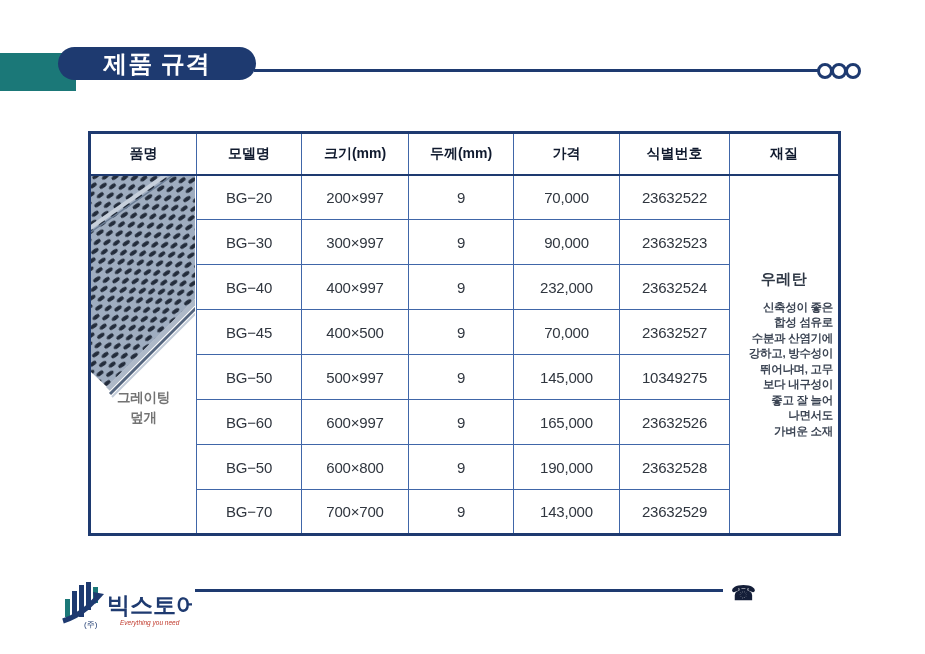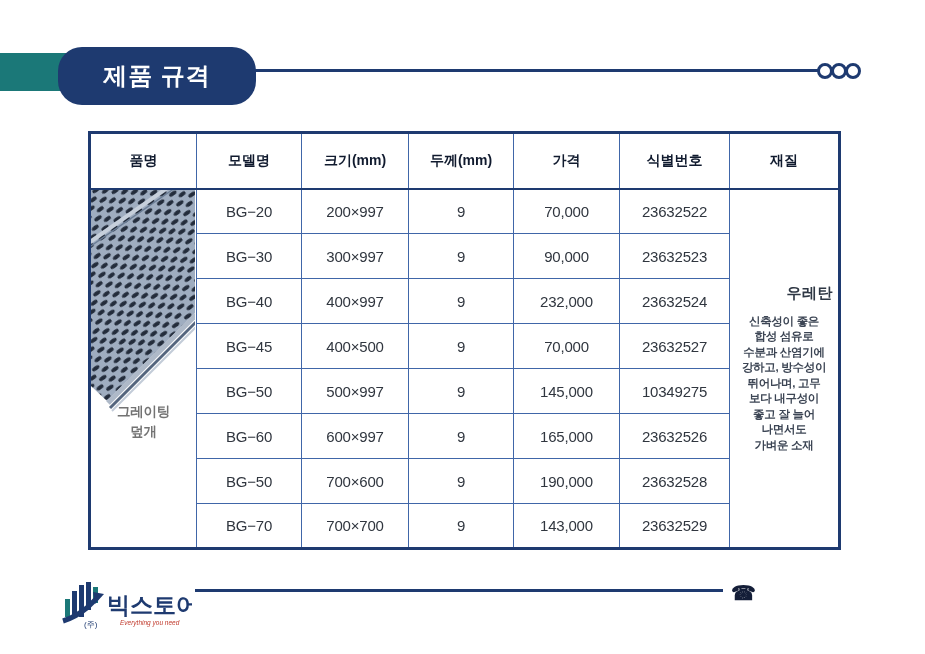--- a/index.html
+++ b/index.html
@@ -1,47 +1,47 @@
 <!DOCTYPE html>
 <html><head>
 <meta charset="utf-8">
 <style>
   * { margin:0; padding:0; box-sizing:border-box; }
   body { font-family:"Liberation Sans", sans-serif; background:#ffffff; }
   .canvas { position:relative; width:925px; height:654px; background:#ffffff; overflow:hidden; }
 
   
   .teal-bar { position:absolute; left:0; top:53px; width:76px; height:38px; background:#1b7878; }
-  .title-pill { position:absolute; left:58px; top:47px; width:198px; height:58px;
+  .title-pill { position:absolute; left:58px; top:47px; width:198px; height:33px;
     background:#1e3a70; border-radius:24px; display:flex; align-items:center; justify-content:center; }
   .title-pill span { color:#ffffff; font-size:24px; font-weight:700; letter-spacing:1px; }
   .header-line { position:absolute; left:254px; top:69px; width:566px; height:3px; background:#1e3a70; }
   .chain { position:absolute; left:819px; top:63px; display:flex; }
   .chain i { display:block; width:16px; height:16px; border:3px solid #1e3a70; border-radius:50%;
     background:#ffffff; margin-left:-2px; }
 
   
   .spec-table-wrap { position:absolute; left:88px; top:131px; }
   table.spec { border-collapse:collapse; table-layout:fixed; width:750px;
     border:3px solid #1e3a70; background:#ffffff; }
   table.spec th, table.spec td { border:1.6px solid #4066a8; text-align:center; vertical-align:middle;
     overflow:hidden; }
-  table.spec thead th { height:56px; font-size:14px; font-weight:700; color:#101a2e;
+  table.spec thead th { height:42px; font-size:14px; font-weight:700; color:#101a2e;
     border-bottom:2.6px solid #1e3a70; }
   table.spec tbody tr { height:45px; }
   table.spec tbody td { font-size:15px; color:#30363f; font-weight:500; letter-spacing:-0.2px; }
 
   .product-cell { position:relative; padding:0; vertical-align:top; }
   .product-cell svg { position:absolute; left:0; top:0; display:block; }
   .product-label { position:absolute; left:0; top:212px; width:100%; text-align:center;
     font-size:13.5px; font-weight:700; color:#737373; line-height:20px; }
 
   .material-cell { padding:0 5px; }
-  .material-name { font-size:15px; font-weight:700; color:#2e3744; margin-bottom:11px; letter-spacing:0.5px;text-align:right; }
-  .material-desc div { font-size:11.5px; line-height:15.5px; font-weight:700; color:#3c4554; letter-spacing:-0.3px; }
+  .material-name { font-size:15px; font-weight:700; color:#2e3744; margin-bottom:11px; letter-spacing:0.5px; }
+  .material-desc div { font-size:11.5px; line-height:15.5px; font-weight:700; color:#3c4554; letter-spacing:-0.3px;text-align:right; }
 
   
   .logo { position:absolute; left:62px; top:577px; }
   .footer-line { position:absolute; left:195px; top:589px; width:528px; height:3px; background:#1e3a70; }
   .footer-note { position:absolute; left:197px; top:600px; font-size:12.5px; color:#1c232e;
     font-weight:500; letter-spacing:-0.4px; }
   .phone { position:absolute; left:731px; top:581px; color:#141e38; display:flex; align-items:center; }
   .phone .ph-icon { font-size:20px; font-weight:700; margin-right:6px; }
   .phone .ph-num { font-size:26px; font-weight:700; letter-spacing:-0.5px; }
 </style>
@@ -161,21 +161,21 @@
         </tr>
         <tr>
           <td>BG−60</td>
           <td>600×997</td>
           <td>9</td>
           <td>165,000</td>
           <td>23632526</td>
         </tr>
         <tr>
           <td>BG−50</td>
-          <td>700×600</td>
+          <td>600×800</td>
           <td>9</td>
           <td>190,000</td>
           <td>23632528</td>
         </tr>
         <tr>
           <td>BG−70</td>
           <td>700×700</td>
           <td>9</td>
           <td>143,000</td>
           <td>23632529</td>

